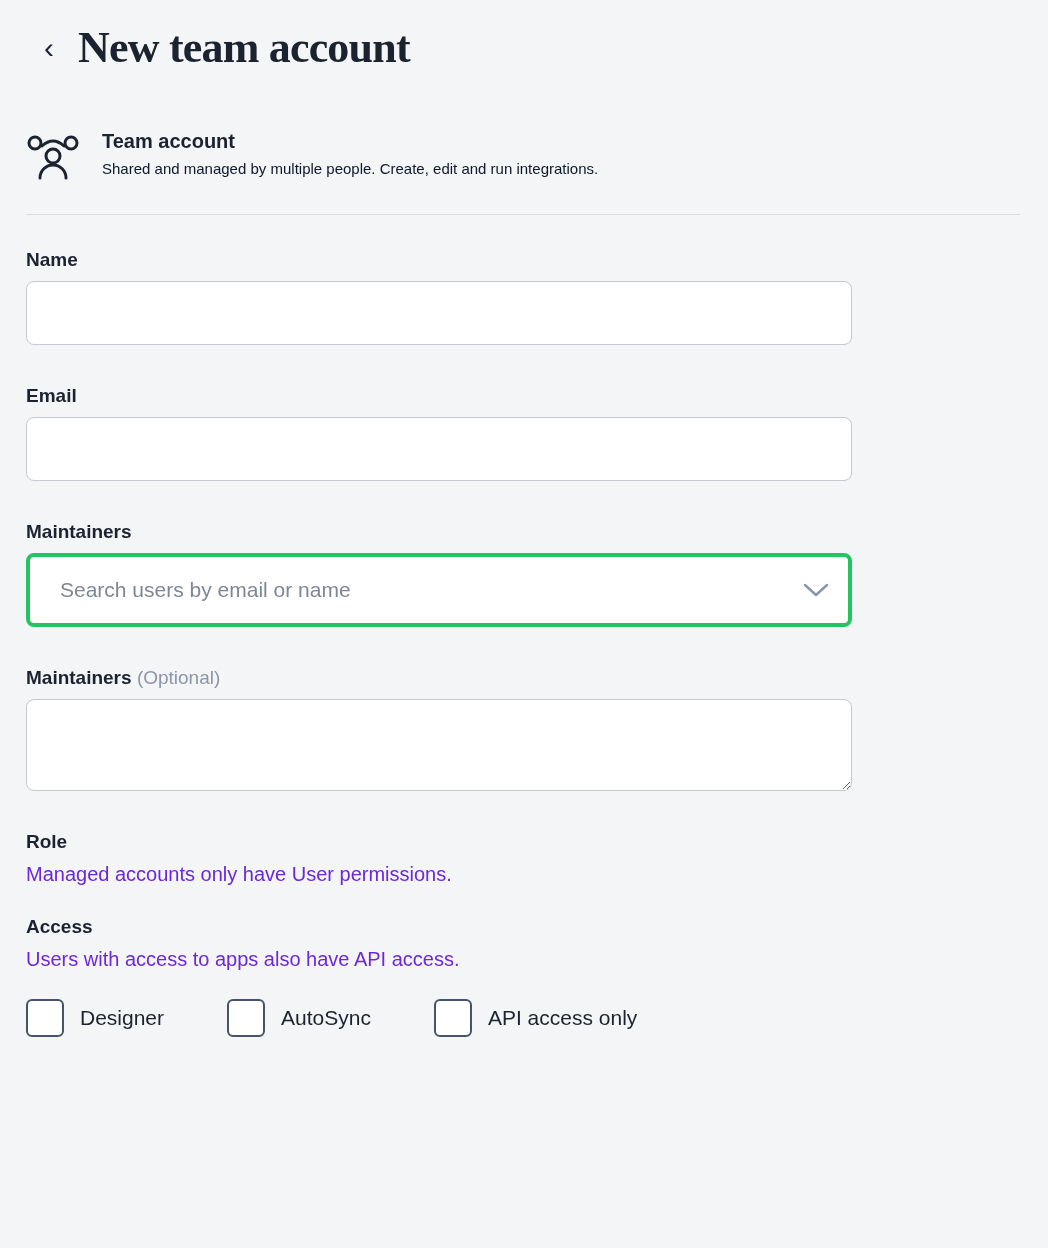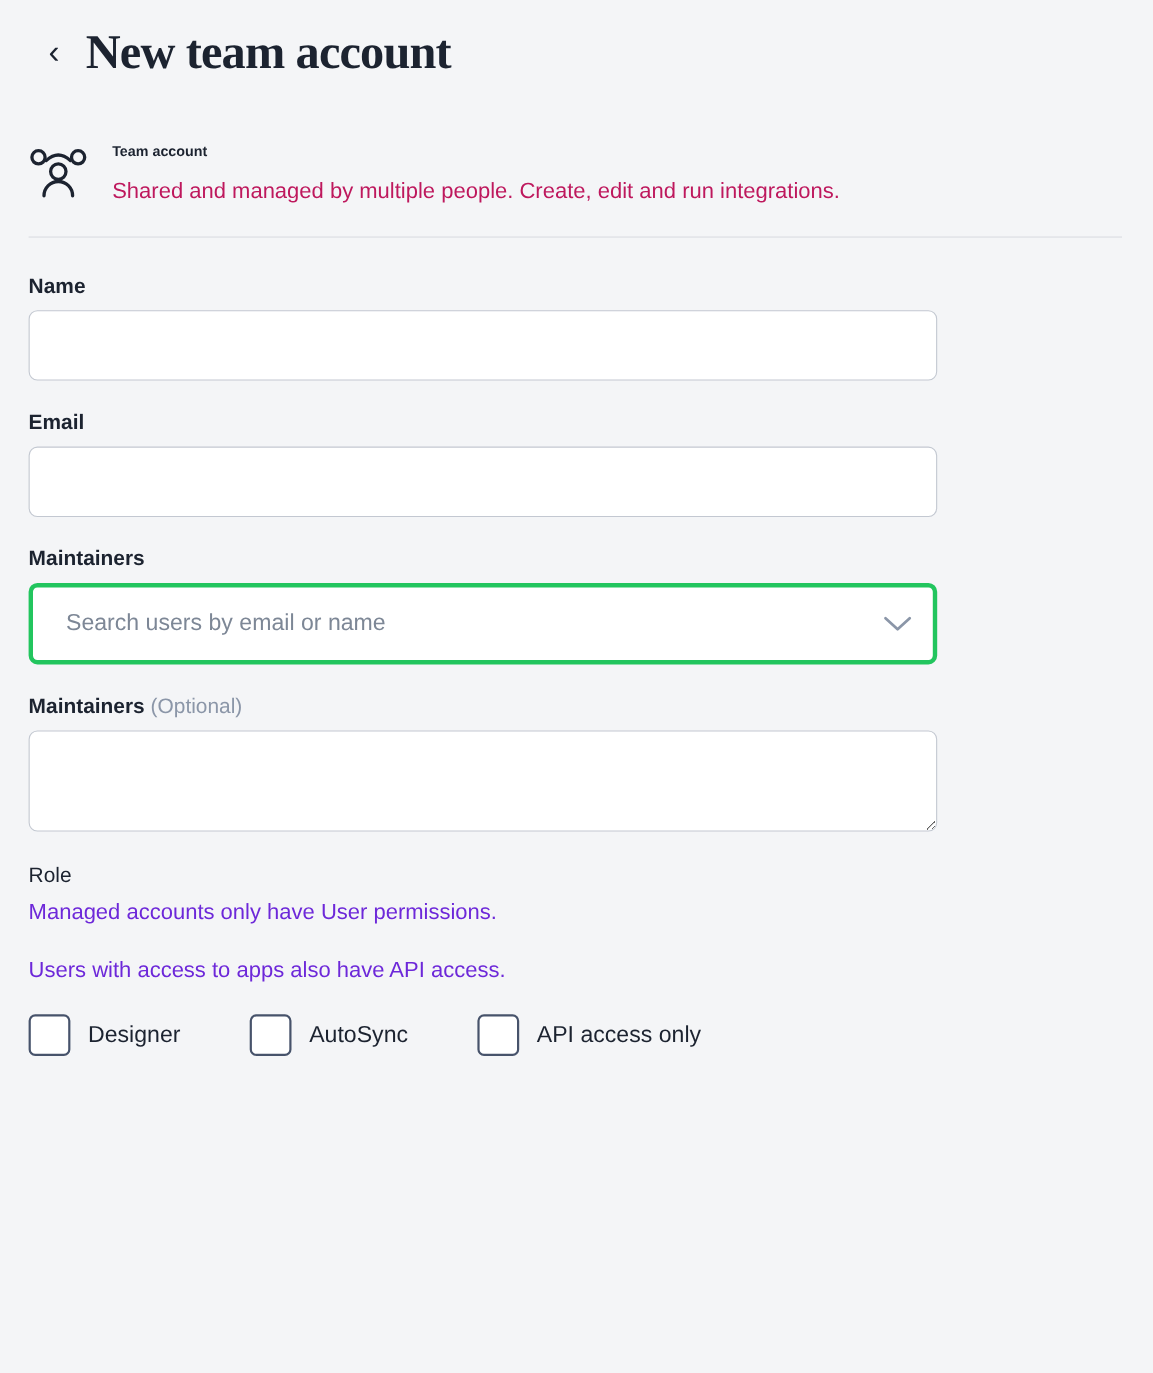--- a/index.html
+++ b/index.html
@@ -53,40 +53,40 @@
   }
   .account-icon {
     width: 56px;
     min-width: 56px;
     padding-top: 4px;
   }
   .account-texts {
     margin-left: 20px;
   }
   .account-title {
-    font-size: 13px;
-    font-weight: bold;
-    margin-bottom: 16px;
+    font-size: 20px;
+    font-weight: bold;
+    margin-bottom: 6px;
   }
   .account-desc {
-    font-size: 20px;
-    color: #be185d;
+    font-size: 15px;
+    color: #0f172a;
     line-height: 1.3;
   }
   .divider {
     margin: 28px 28px 0 26px;
     border-bottom: 1px solid #d9dce2;
   }
 
   
   .form {
     padding: 34px 28px 0 26px;
   }
   .field {
-    margin-bottom: 28px;
+    margin-bottom: 40px;
   }
   .field-label {
     font-size: 19px;
     font-weight: bold;
     margin-bottom: 10px;
     display: block;
   }
   .optional-tag {
     color: #8b96a8;
     font-weight: normal;
@@ -144,21 +144,21 @@
     font-family: "Liberation Sans", sans-serif;
     resize: vertical;
     outline: none;
     display: block;
   }
 
   
   .info-section { margin-top: 30px; }
   .info-title {
     font-size: 19px;
-    font-weight: normal;
+    font-weight: bold;
     margin-bottom: 10px;
   }
   .info-text {
     font-size: 20px;
     color: #6d28d9;
   }
 
   
   .checkbox-row {
     display: flex;
@@ -243,20 +243,21 @@
     </label>
     <textarea class="textarea" placeholder="" style=""></textarea>
   </div>
 
   <div class="info-section">
     <div class="info-title">Role</div>
     <div class="info-text">Managed accounts only have User permissions.</div>
   </div>
 
   <div class="info-section">
+    <div class="info-title">Access</div>
     <div class="info-text">Users with access to apps also have API access.</div>
 
     <div class="checkbox-row">
       <div class="checkbox-item">
         <span class="checkbox-box"></span>
         <span class="checkbox-label">Designer</span>
       </div>
       <div class="checkbox-item">
         <span class="checkbox-box"></span>
         <span class="checkbox-label">AutoSync</span>

